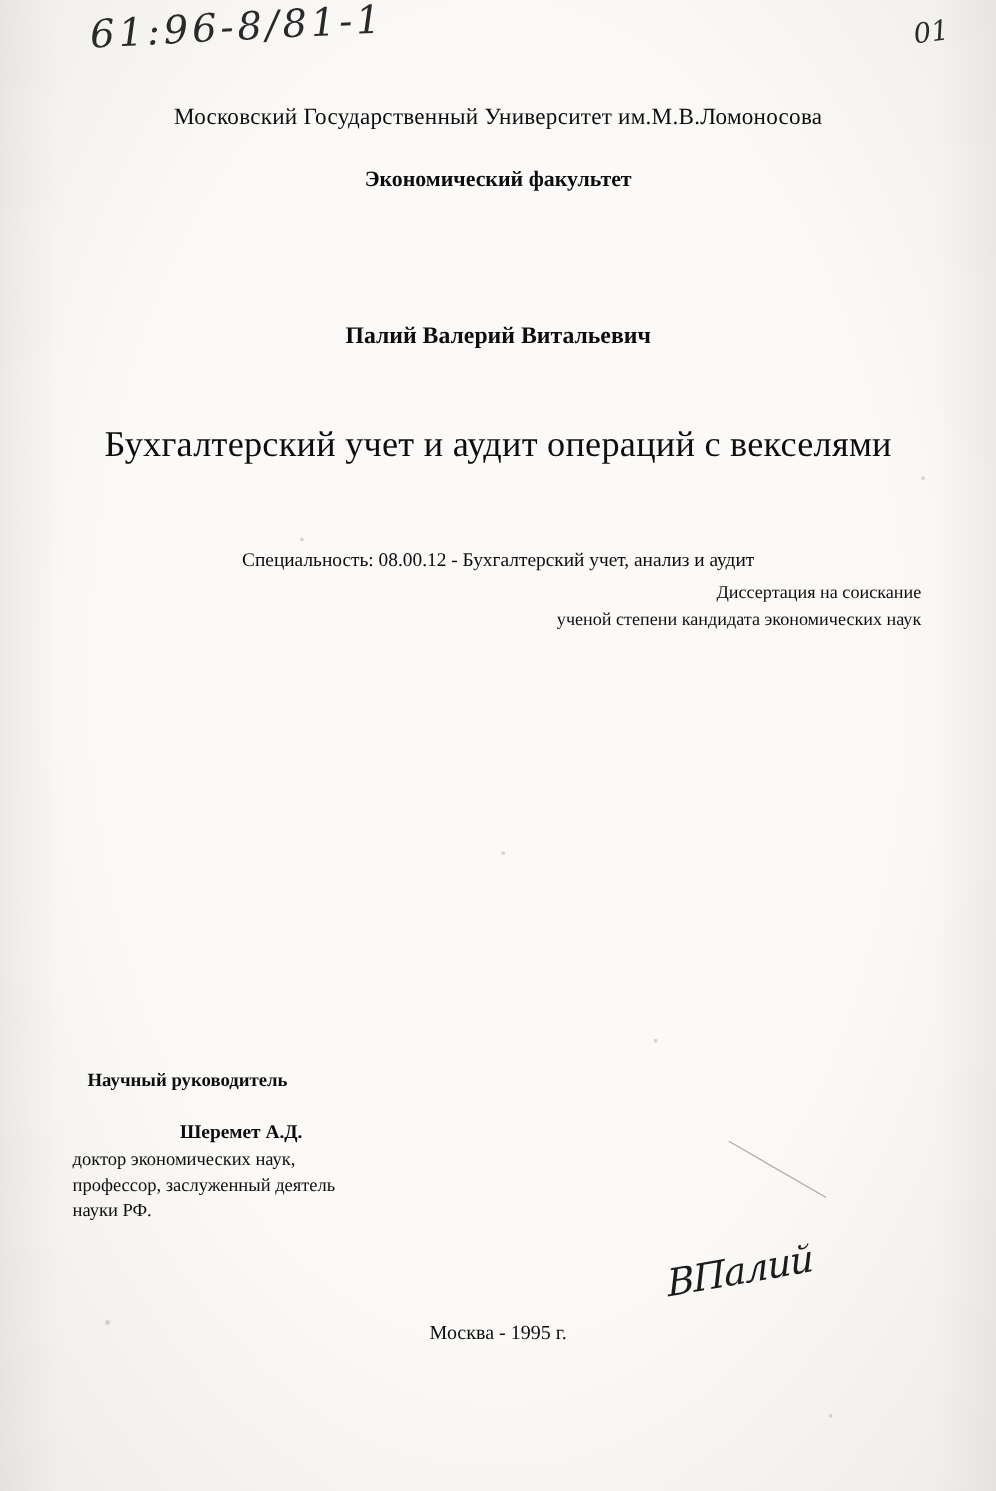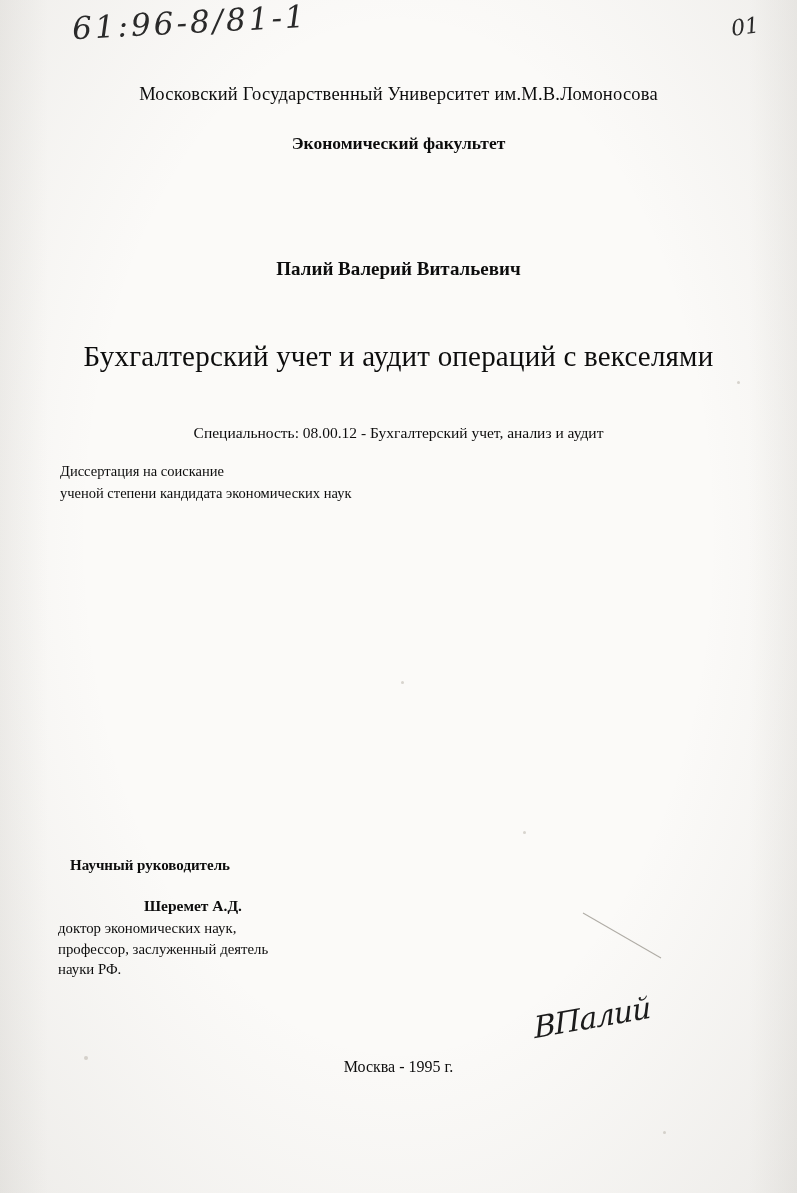--- a/index.html
+++ b/index.html
@@ -87,27 +87,27 @@
     font-weight: bold;
   }
   .title {
     margin-top: 56px;
     text-align: center;
     font-size: 29px;
     line-height: 1.38;
     letter-spacing: .2px;
   }
   .specialty {
-    margin-top: 48px;
+    margin-top: 64px;
     text-align: center;
     font-size: 15.5px;
   }
   .degree {
-    margin-top: 19px;
-    text-align: left;
+    margin-top: 6px;
+    text-align: right;
     font-size: 14.5px;
     line-height: 1.5;
   }
 
   .supervisor-block {
     position: absolute;
     left: 58px;
     top: 855px;
     font-size: 15px;
     line-height: 1.42;

